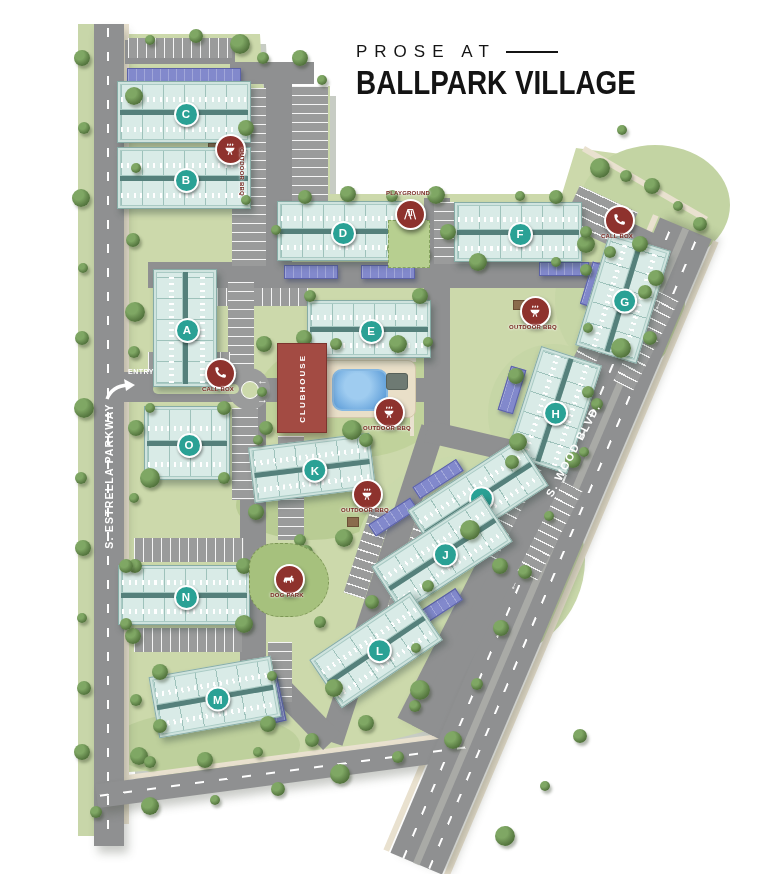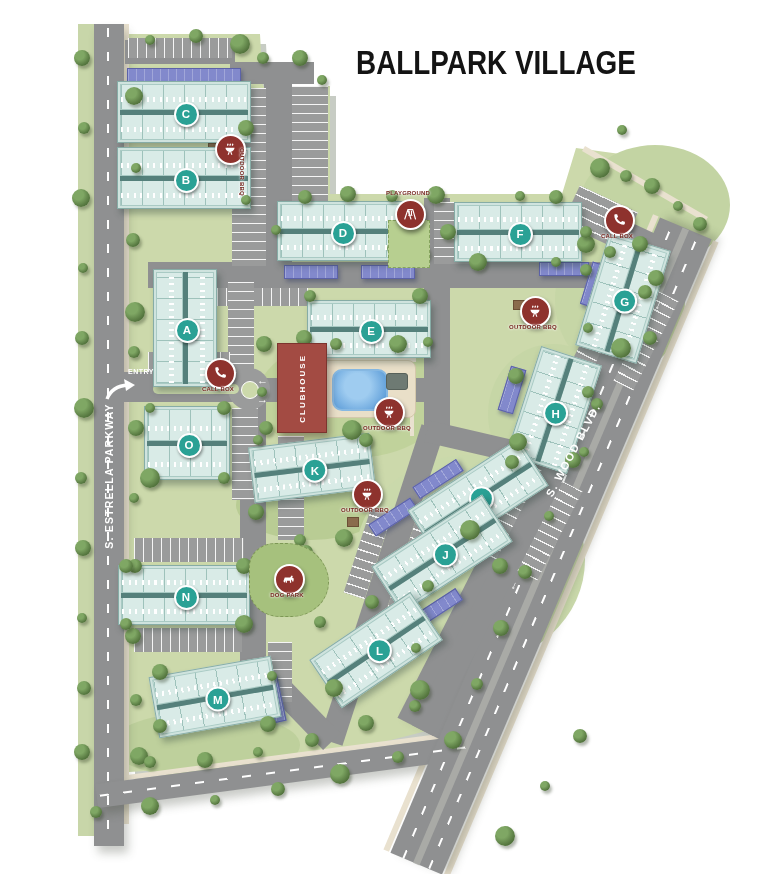--- a/index.html
+++ b/index.html
@@ -436,15 +436,19 @@
   <div class="roadtext" id="label-wood">S. WOOD BLVD.</div>
   <div class="roadtext" id="label-entry">ENTRY</div>
   <div class="entry-arrow">
     <svg width="34" height="26" viewBox="0 0 34 26">
         <path d="M4 22 Q9 9 25 8" stroke="#fff" stroke-width="3.4" fill="none"></path>
         <path d="M21 2l11 6-9 6z" fill="#fff"></path>
       </svg>
   </div>
 
   <div class="title">
+    <div class="title-pre">
+      <span>PROSE AT</span>
+      <span class="title-dash"></span>
+    </div>
     <div class="title-main">BALLPARK VILLAGE</div>
   </div>
 </div>
 
 </body></html>

